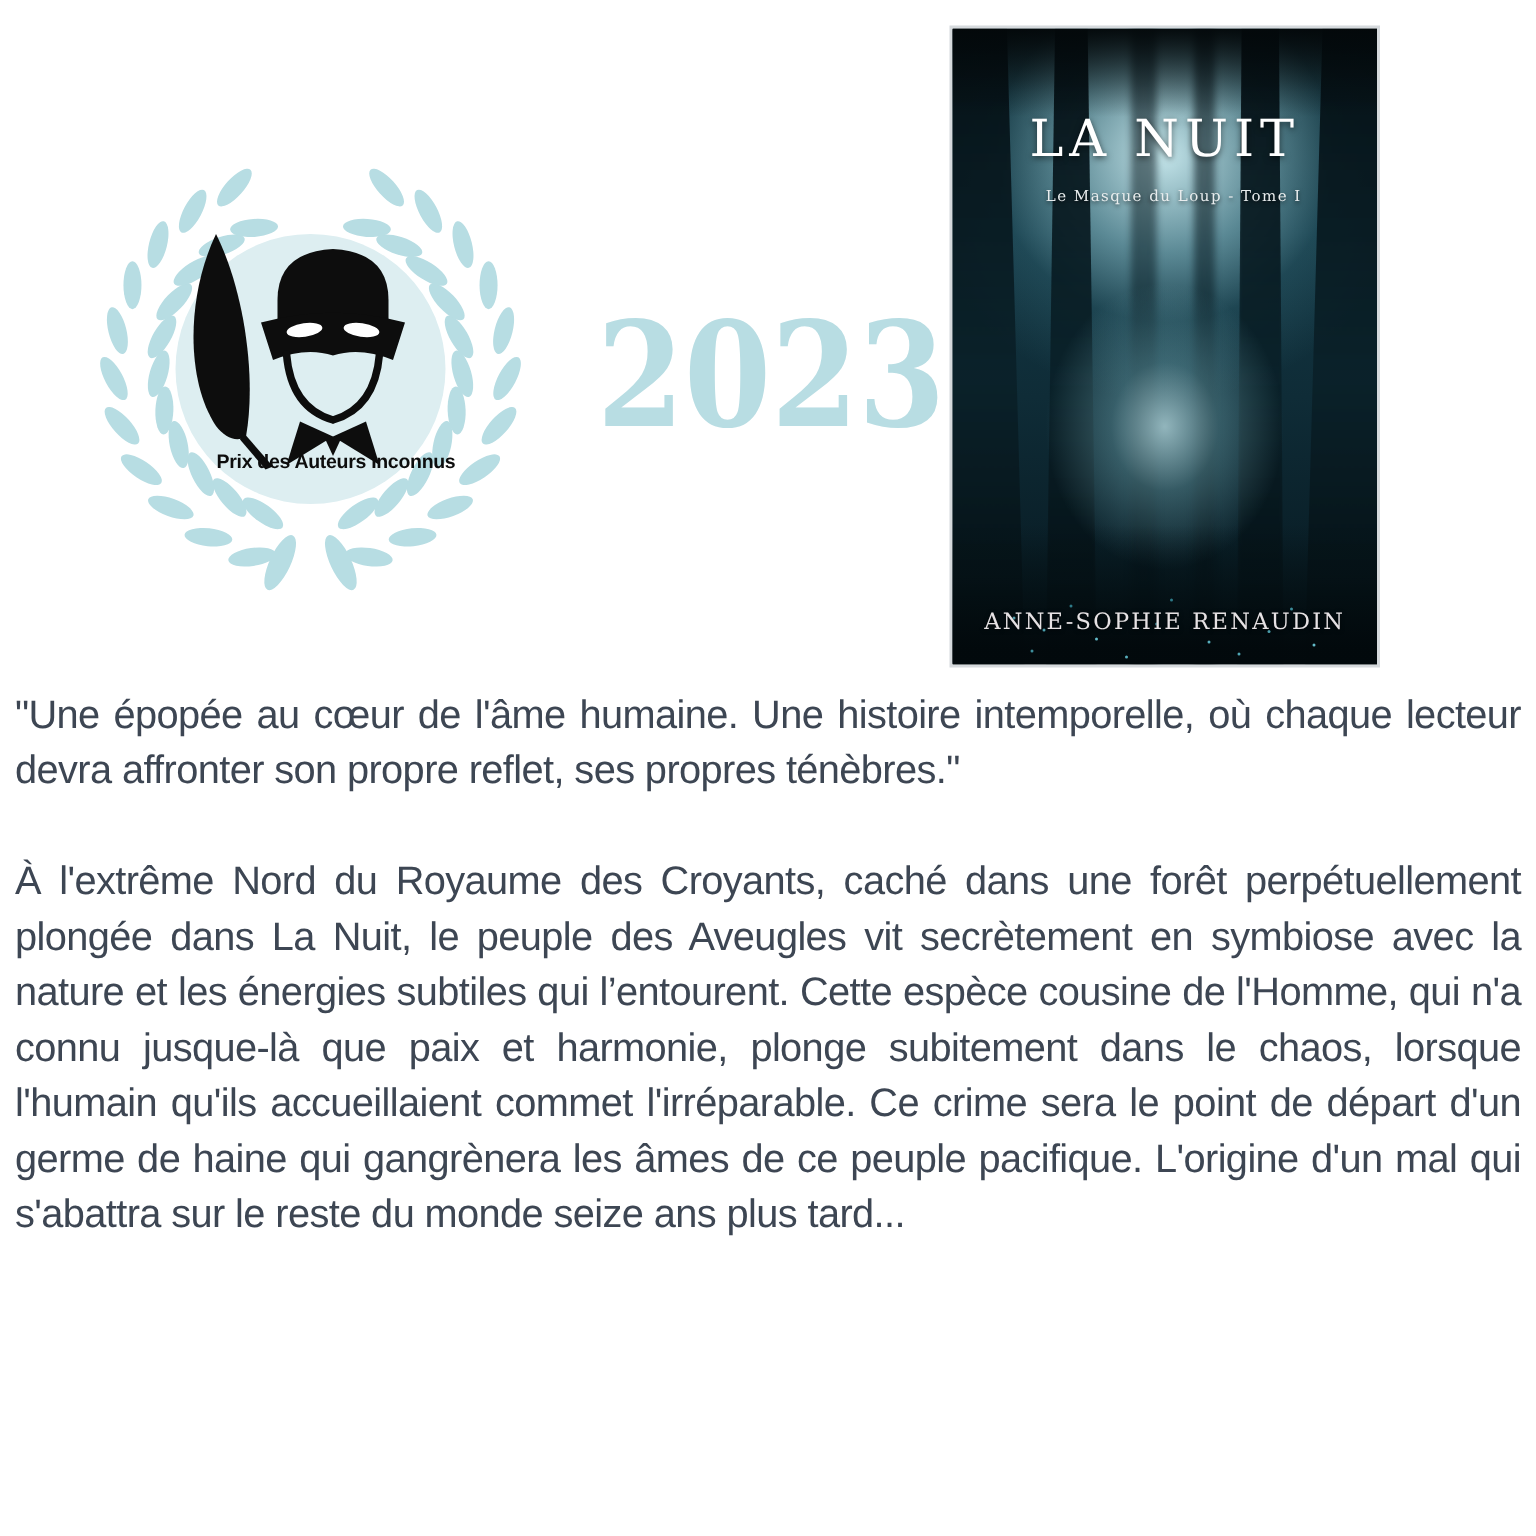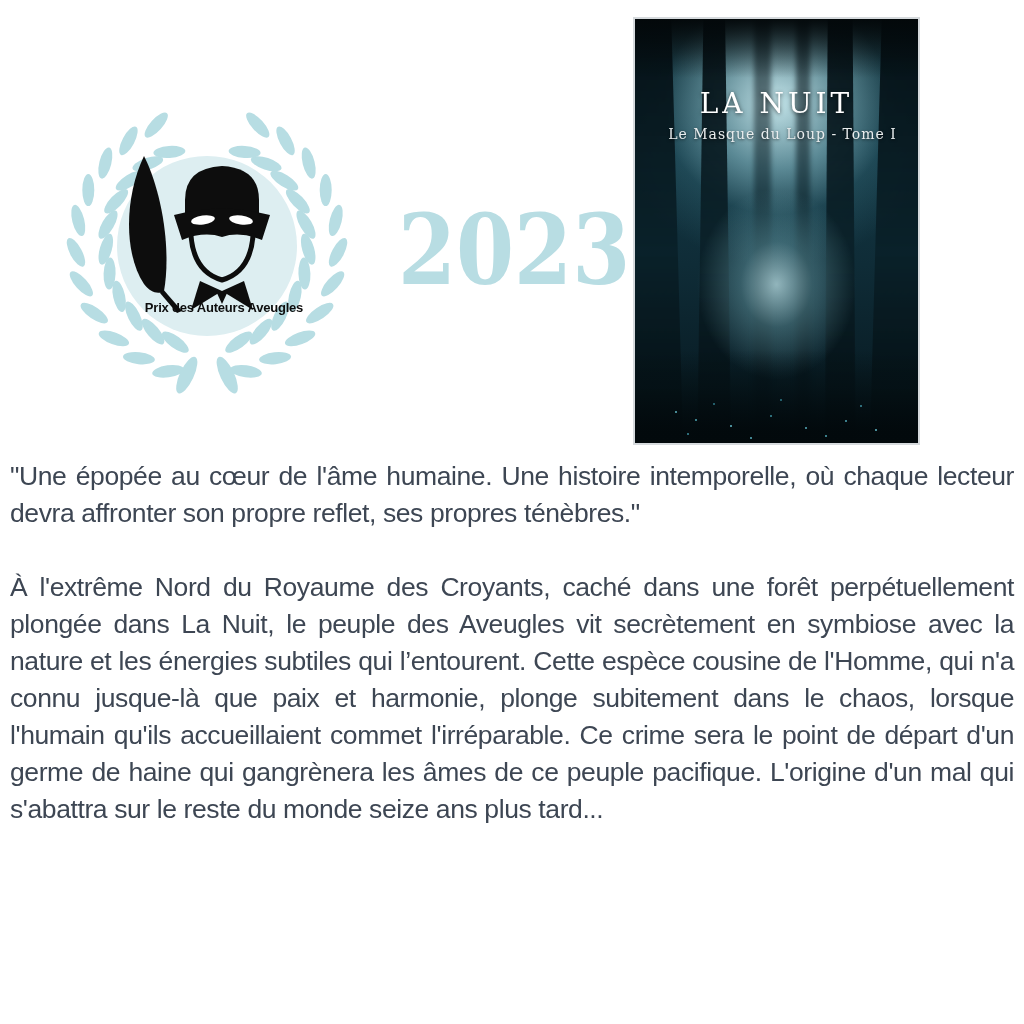--- a/index.html
+++ b/index.html
@@ -48,23 +48,23 @@
                 background:linear-gradient(0deg, rgba(2,9,12,0.97) 12%, rgba(4,16,20,0.6) 60%,
                            rgba(0,0,0,0) 100%); }
   .cover-speckles { position:absolute; left:40px; bottom:30px; width:2px; height:2px;
                 background:#5fb4c2; border-radius:50%;
                 box-shadow: 20px 8px 0 #4fa6b4, 55px 14px 0 #63bac8, 95px 4px 0 #3d8e9c,
                             130px 16px 0 #57aebc, 170px 9px 0 #4fa6b4, 200px 18px 0 #63bac8,
                             12px 22px 0 #3d8e9c, 75px 26px 0 #57aebc, 150px 24px 0 #4fa6b4,
                             185px -6px 0 #3d8e9c, 105px -12px 0 #2e7a88, 38px -8px 0 #2e7a88; }
   .cover-text { position:absolute; left:0; width:100%; text-align:center; color:#ffffff;
                 font-family:"DejaVu Serif", serif; }
-  .cover-title { top:68px; font-size:28px; letter-spacing:4px; font-weight:400;
+  .cover-title { top:54px; font-size:34px; letter-spacing:4px; font-weight:400;
                  text-shadow:0 1px 4px rgba(0,0,0,0.6); }
-  .cover-subtitle { top:107px; font-size:14px; letter-spacing:1px; color:#e9edee;
+  .cover-subtitle { top:107px; font-size:10px; letter-spacing:1px; color:#e9edee;
                  text-shadow:0 1px 3px rgba(0,0,0,0.6);padding-left:12px; }
   .cover-author { top:386px; font-size:15px; letter-spacing:1.5px; color:#e6e2e4;
                  text-shadow:0 1px 3px rgba(0,0,0,0.7); }
 
   
   .copy { position:absolute; left:0; top:458px; width:1024px; padding:0 10px;
           color:#3d4653; font-size:26.5px; line-height:37px; letter-spacing:-0.4px;
           text-align:justify; }
   .copy p { margin:0; }
   .copy .gap { height:37px; }
@@ -137,39 +137,40 @@
           <path d="M133 108 L133 88 Q133 56 170 54 Q207 56 207 88 L207 108 Z" fill="#0d0d0d"></path>
           <path d="M122 103 Q170 90 218 103 L210 128 Q188 119 170 125 Q152 119 130 128 Z" fill="#0d0d0d"></path>
           <ellipse cx="151" cy="108" rx="12" ry="4.5" fill="#ffffff" transform="rotate(-8 151 108)"></ellipse>
           <ellipse cx="189" cy="108" rx="12" ry="4.5" fill="#ffffff" transform="rotate(8 189 108)"></ellipse>
           <path d="M139 124 Q142 160 170 168 Q198 160 201 124" fill="none" stroke="#0d0d0d" stroke-width="5" stroke-linecap="round"></path>
           <path d="M148 169 L170 179 L139 198 Z" fill="#0d0d0d"></path>
           <path d="M192 169 L170 179 L201 198 Z" fill="#0d0d0d"></path>
           <path d="M164 179 L176 179 L170 192 Z" fill="#0d0d0d"></path>
         </g>
       </svg>
-      <div class="award-org">Prix des Auteurs Aveugles</div>
+      <div class="award-org">Prix des Auteurs Inconnus</div>
     </div>
 
     <div class="award-year">2023</div>
 
     <div class="book-cover">
       <div class="cover-glow-top"></div>
       <div class="trunk t1"></div>
       <div class="trunk t2"></div>
       <div class="trunk t3"></div>
       <div class="trunk t4"></div>
       <div class="trunk t5"></div>
       <div class="trunk t6"></div>
       <div class="cover-glow-path"></div>
       <div class="cover-canopy"></div>
       <div class="cover-ground"></div>
       <div class="cover-speckles"></div>
       <div class="cover-text cover-title">LA NUIT</div>
       <div class="cover-text cover-subtitle">Le Masque du Loup - Tome I</div>
+      <div class="cover-text cover-author">ANNE-SOPHIE RENAUDIN</div>
     </div>
   </div>
 
   <div class="copy">
     <p>"Une épopée au cœur de l'âme humaine. Une histoire intemporelle, où chaque lecteur devra affronter son propre reflet, ses propres ténèbres."</p>
     <div class="gap"></div>
     <p>À l'extrême Nord du Royaume des Croyants, caché dans une forêt perpétuellement plongée dans La Nuit, le peuple des Aveugles vit secrètement en symbiose avec la nature et les énergies subtiles qui l’entourent. Cette espèce cousine de l'Homme, qui n'a connu jusque-là que paix et harmonie, plonge subitement dans le chaos, lorsque l'humain qu'ils accueillaient commet l'irréparable. Ce crime sera le point de départ d'un germe de haine qui gangrènera les âmes de ce peuple pacifique. L'origine d'un mal qui s'abattra sur le reste du monde seize ans plus tard...</p>
   </div>
 
 </div>

